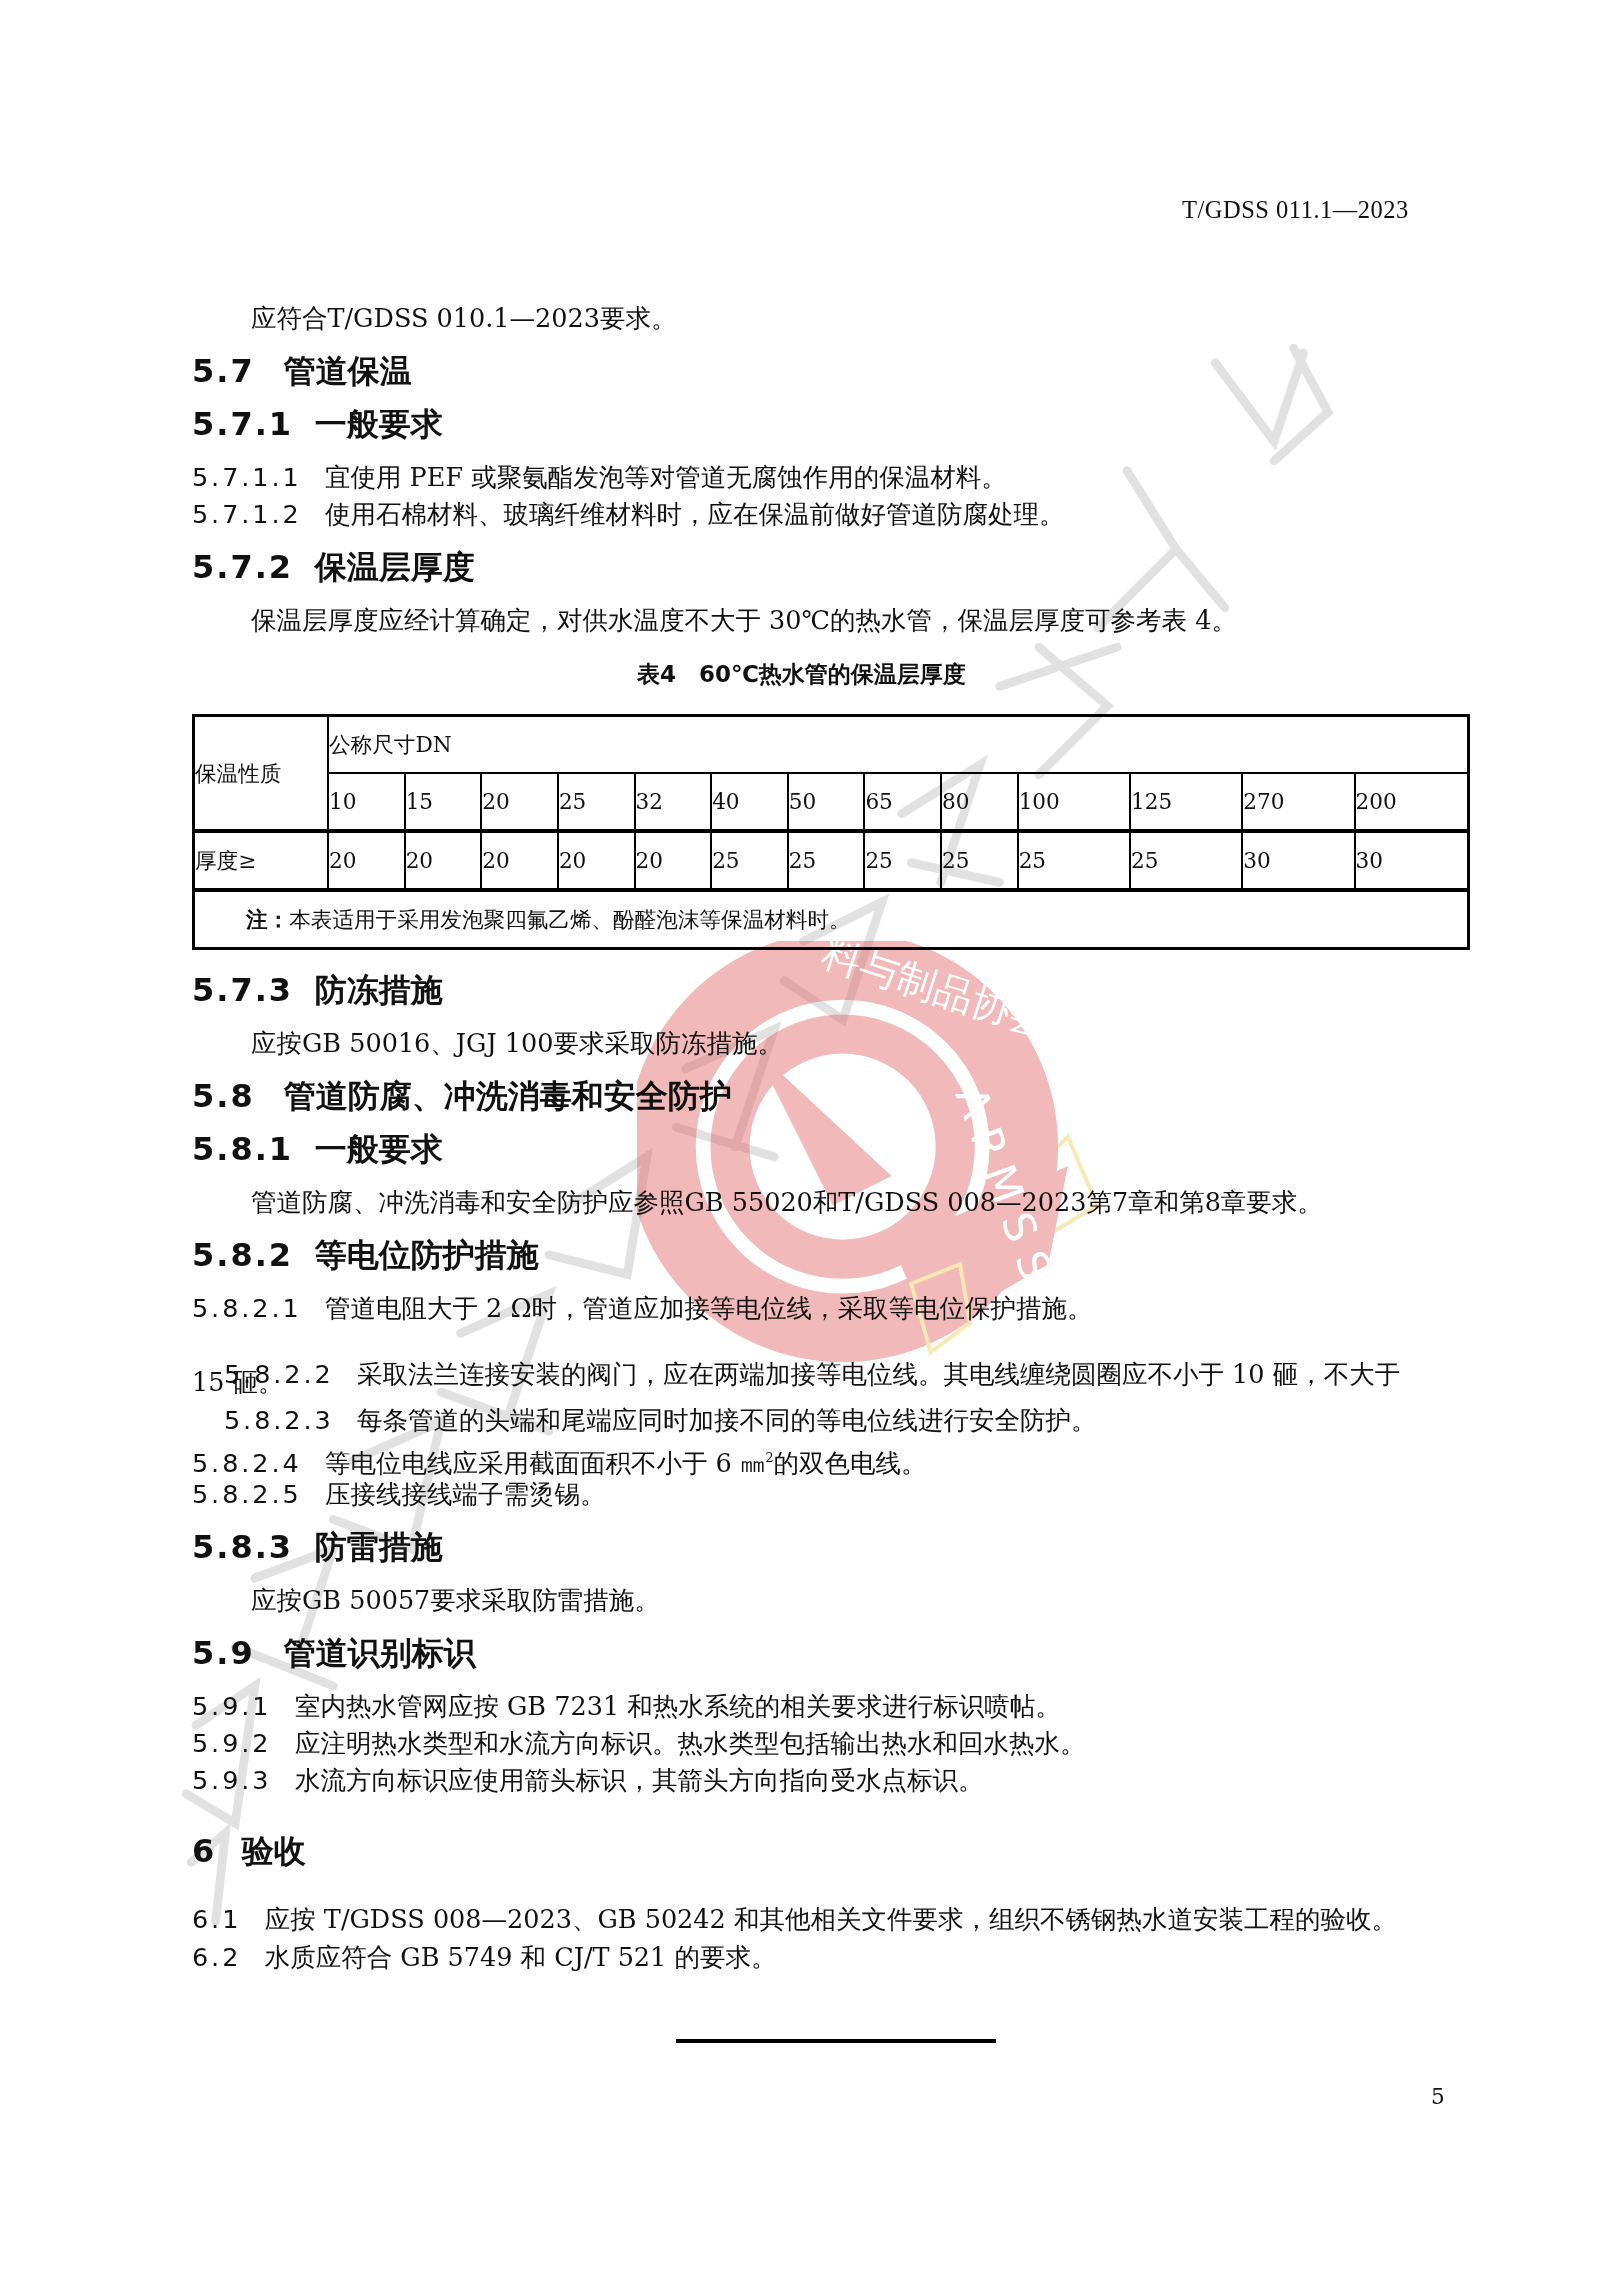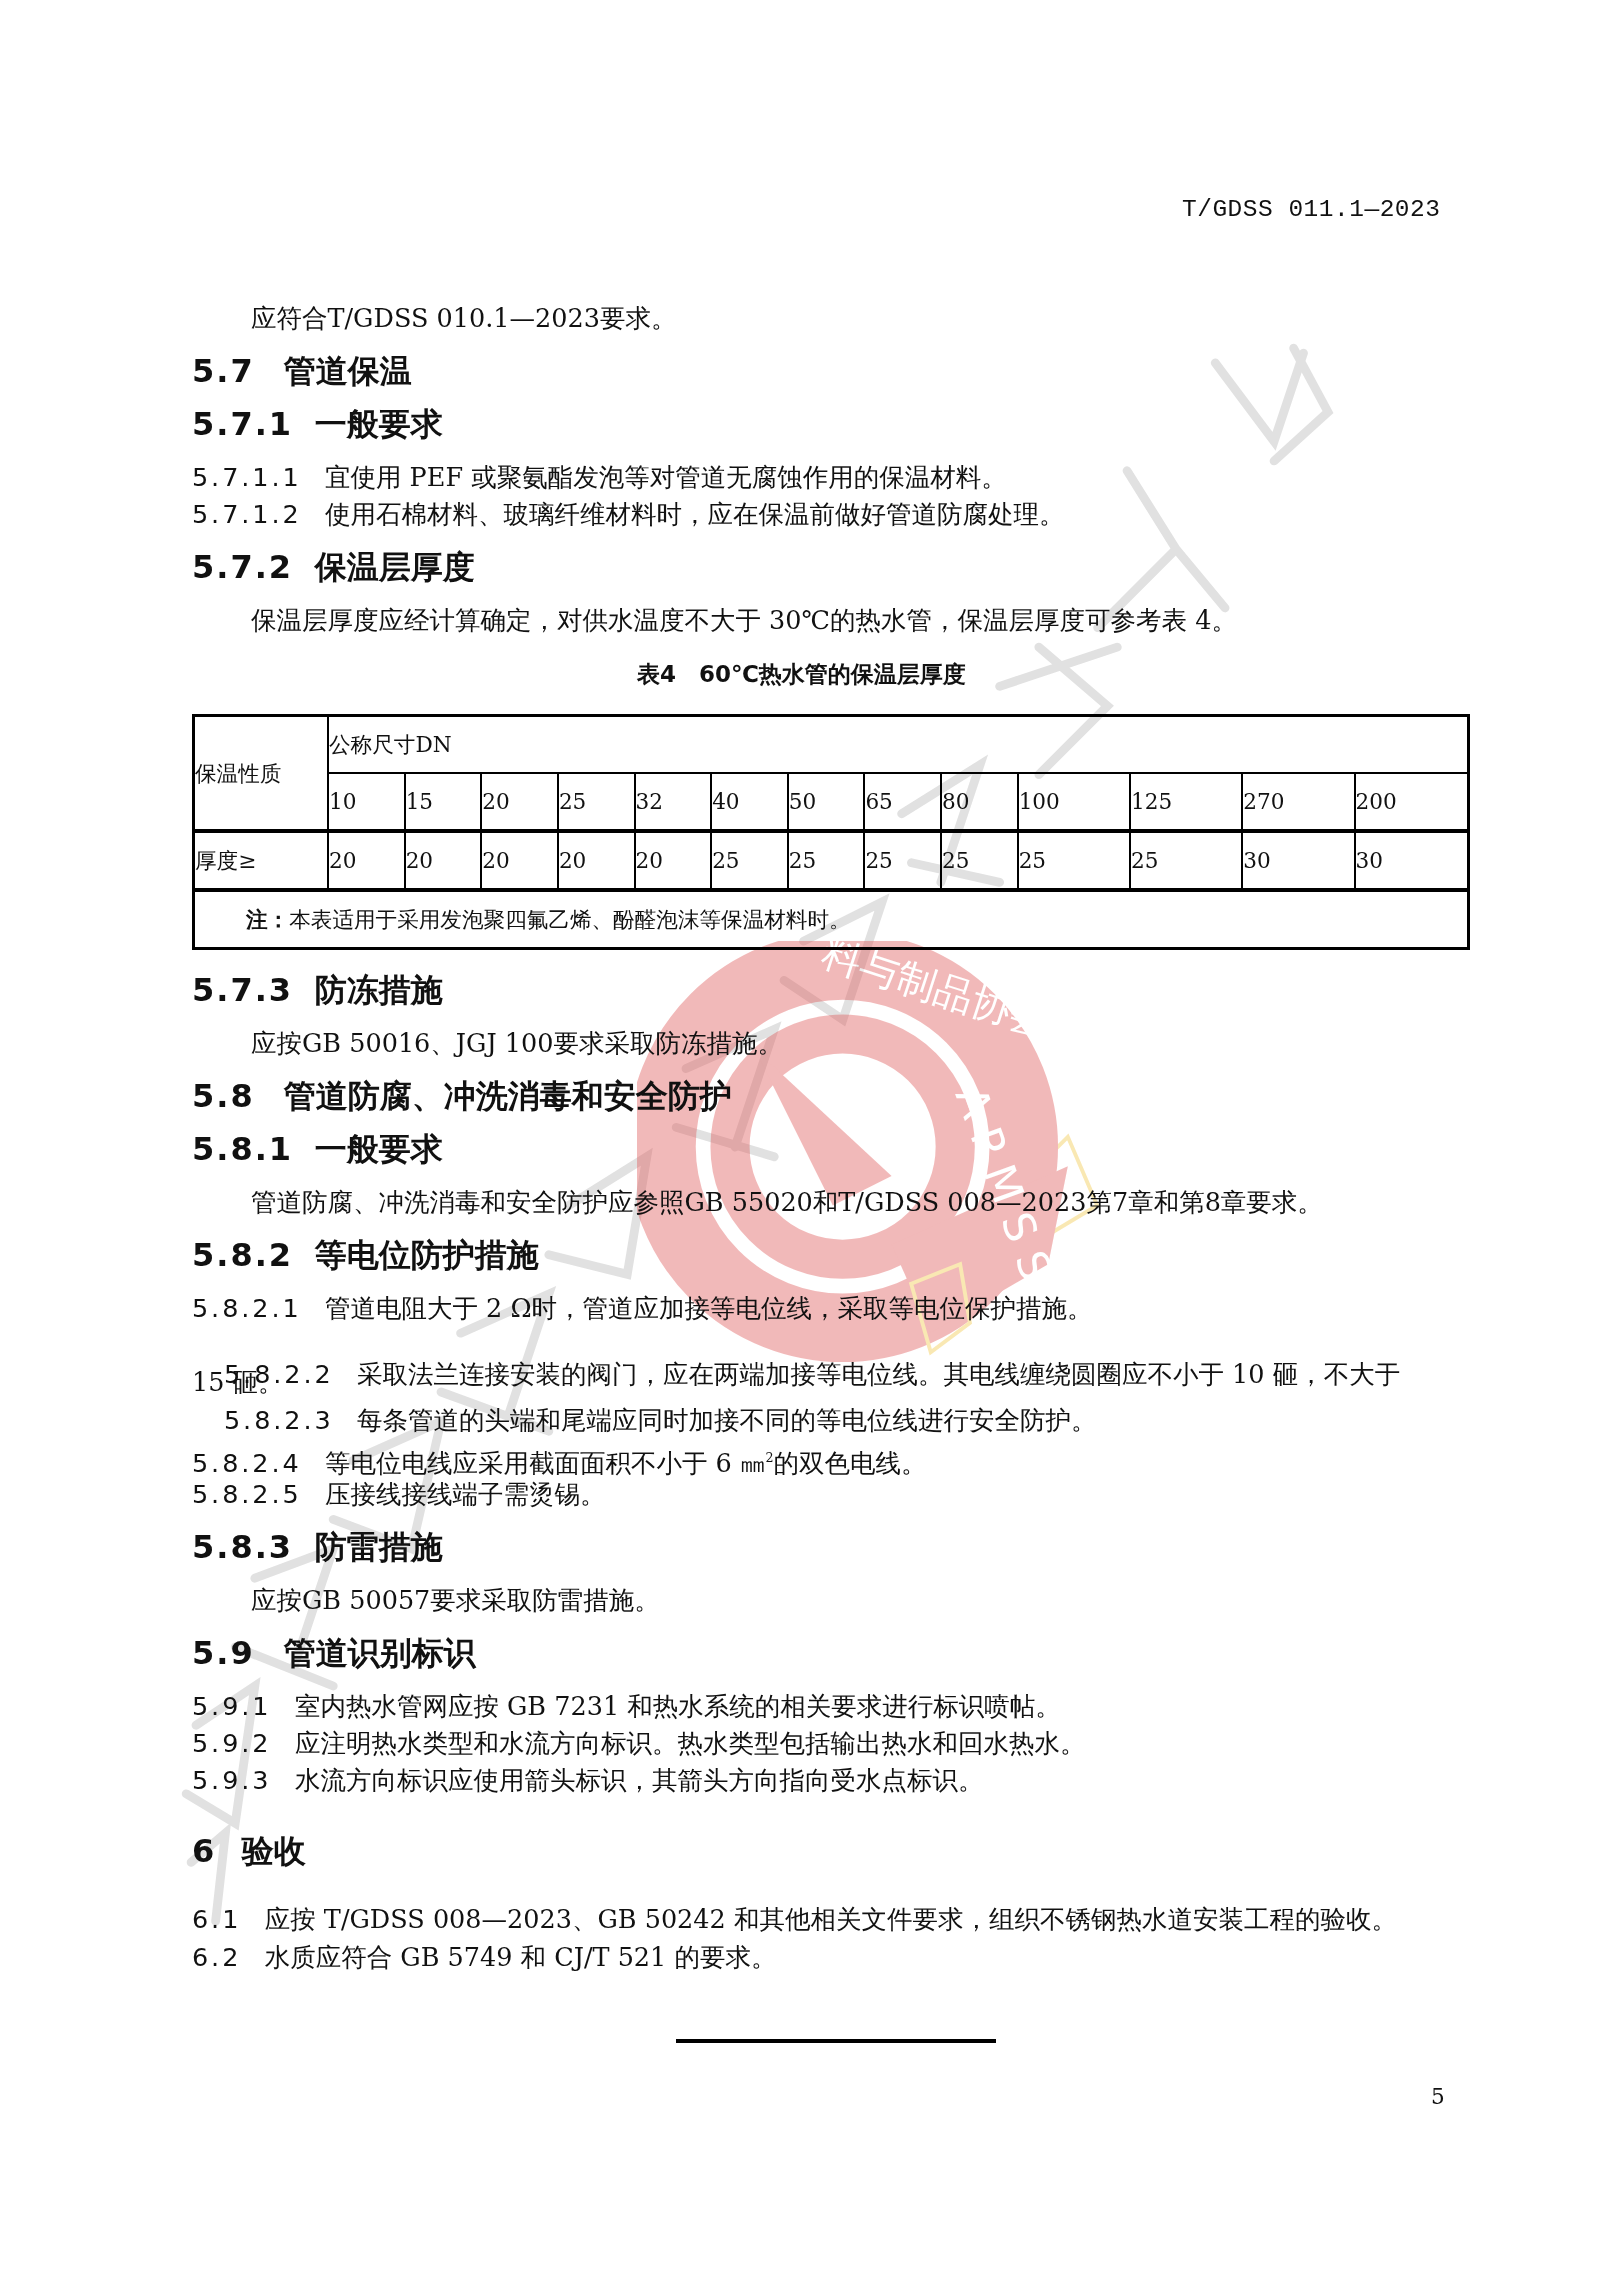--- a/index.html
+++ b/index.html
@@ -1,19 +1,19 @@
 <!DOCTYPE html>
 <html><head>
 <meta charset="utf-8">
 <style>
   html, body { margin:0; padding:0; background:#ffffff; }
   body { width:1621px; height:2293px; position:relative; overflow:hidden;
          font-family:"DejaVu Serif", "Liberation Serif", serif; color:#111; }
   .abs { position:absolute; white-space:nowrap; }
-  .hdr { font-family:Liberation Mono, monospace; font-size:24.5px; letter-spacing:0.5px; }
+  .hdr { font-family:Liberation Serif, serif; font-size:24.5px; letter-spacing:0.5px; }
   .p { font-size:25.5px; line-height:29px; }
   .h { font-family:"DejaVu Sans","Liberation Sans",sans-serif; font-size:32px; line-height:29px; font-weight:bold; }
   .num { font-family:"DejaVu Sans","Liberation Sans",sans-serif; font-weight:normal; letter-spacing:2.9px; display:inline-block; }
   .num.b { font-weight:bold; letter-spacing:2px; }
   .cap { font-family:"DejaVu Sans","Liberation Sans",sans-serif; font-weight:bold; font-size:23px; }
 
   
   .tbl { position:absolute; left:192px; top:714px; width:1278px; border-collapse:collapse;
          border:3.9px solid #000; font-size:21.6px; }
   .tbl td { border:2px solid #000; text-align:left; height:55px; padding:0; }

